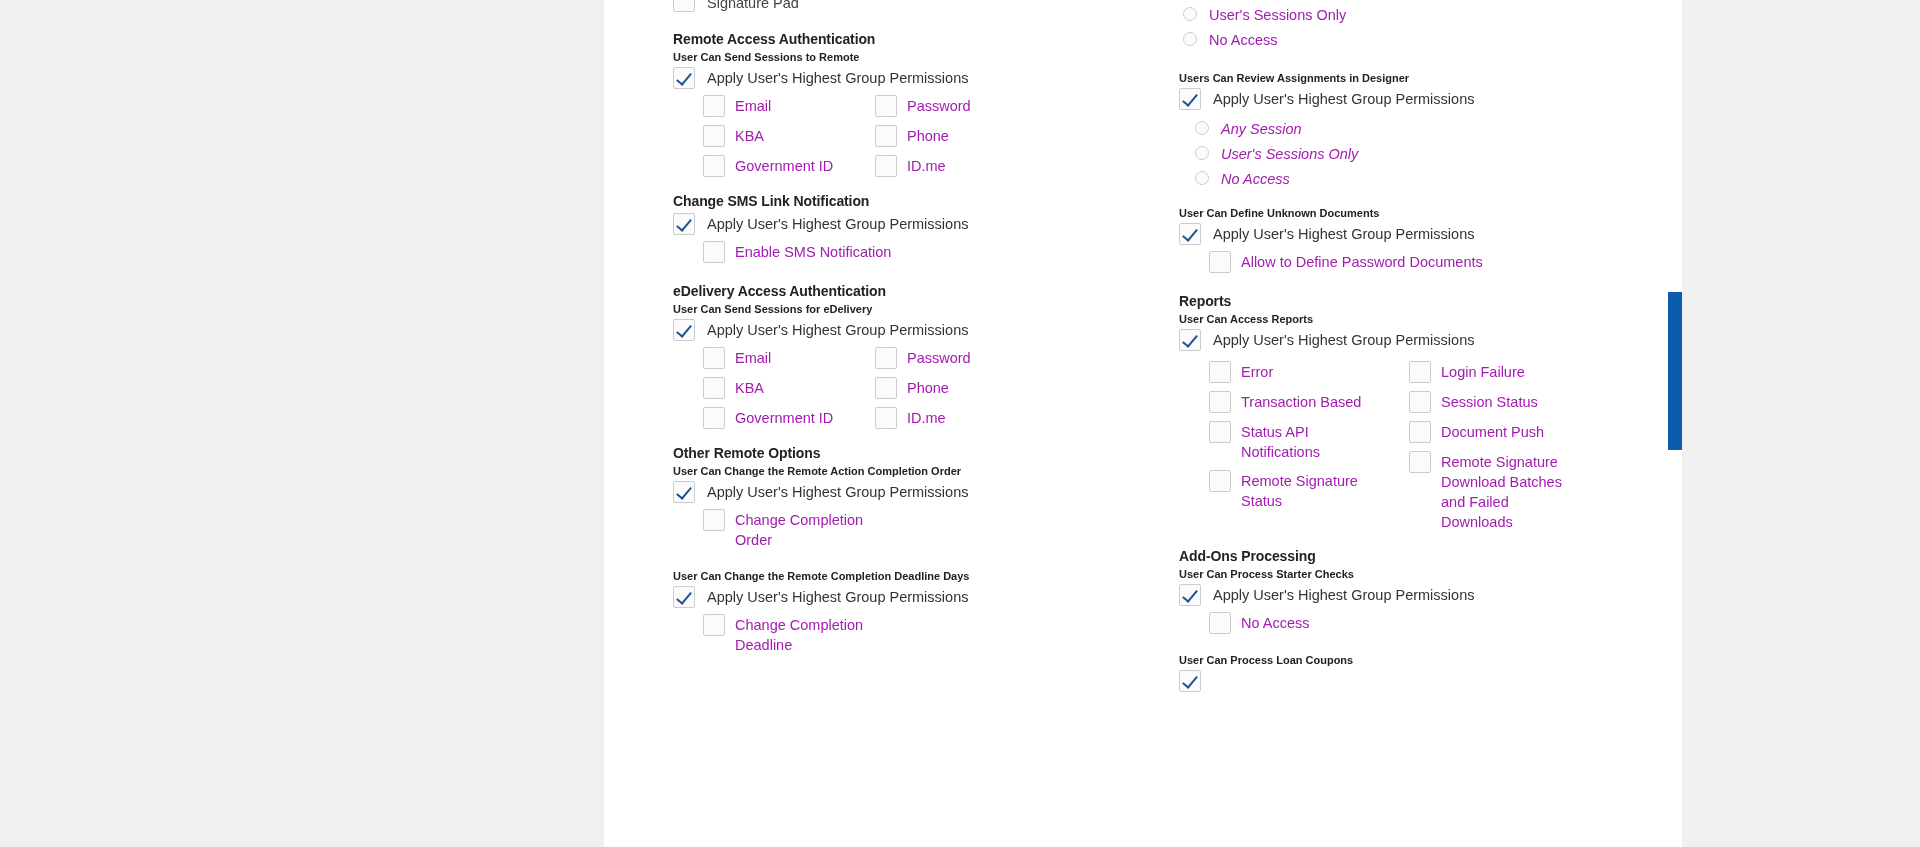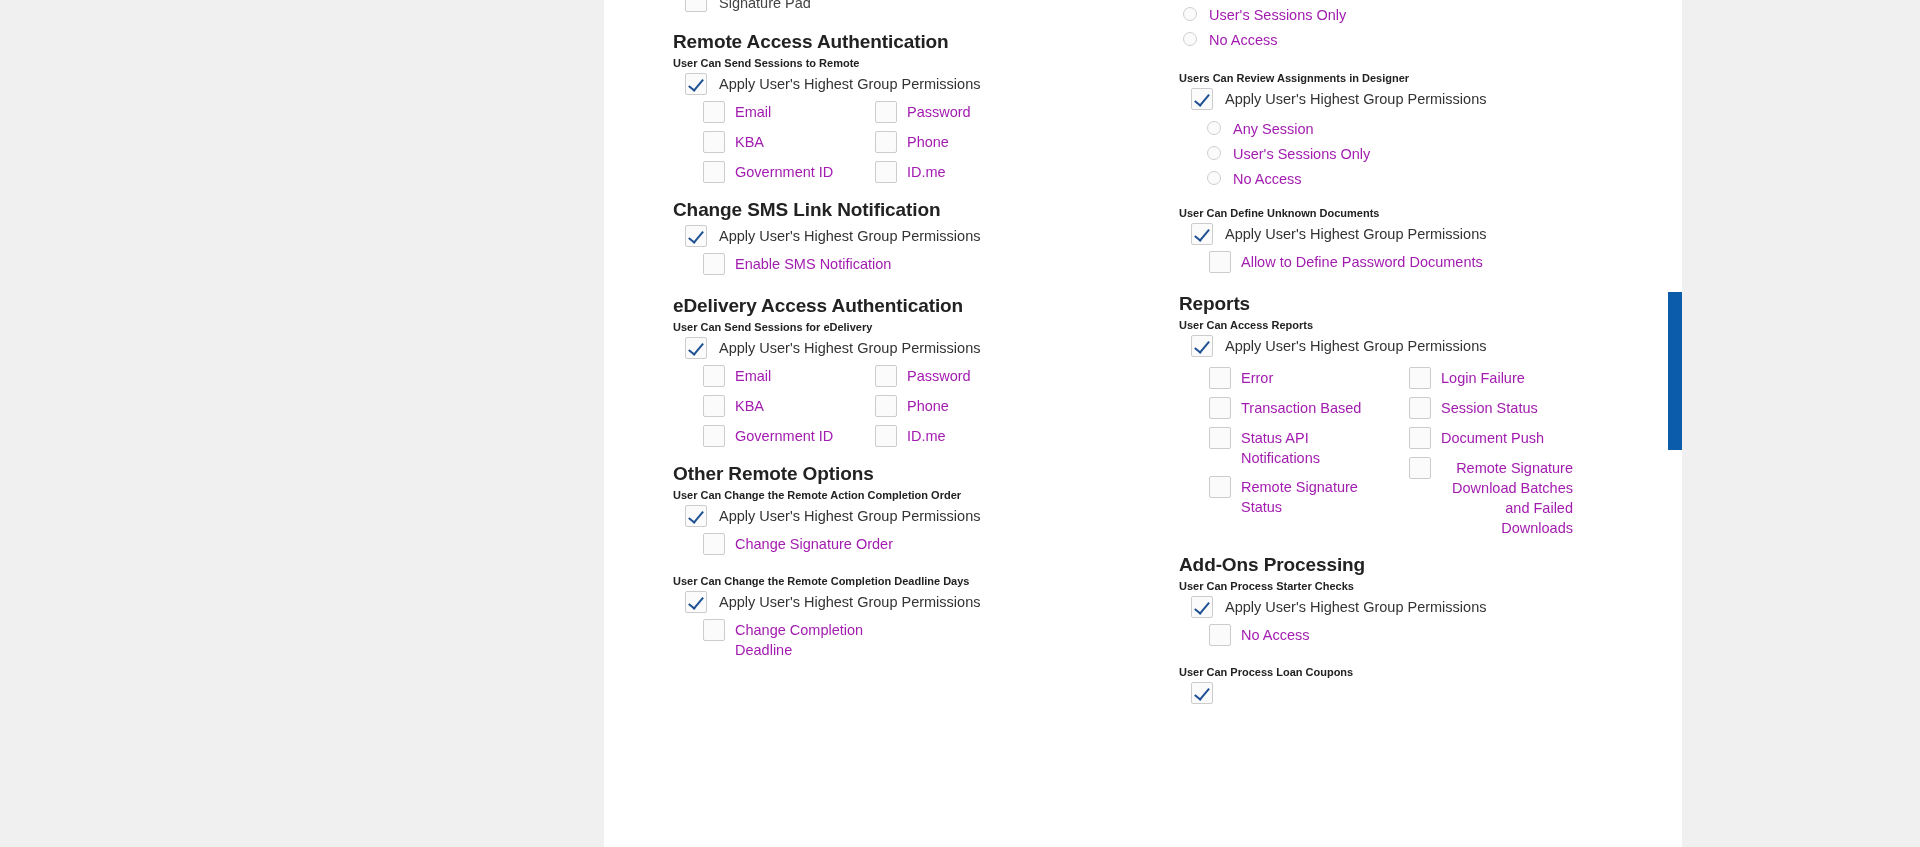--- a/index.html
+++ b/index.html
@@ -27,37 +27,36 @@
     overflow: hidden;
   }
   .col {
     position: absolute;
     top: 0;
   }
   .col-left  { left: 69px;  width: 480px; }
   .col-right { left: 575px; width: 470px; }
 
   .section-title {
-    font-size: 19px;
+    font-size: 14px;
     font-weight: bold;
     color: #222222;
     margin: 0 0 4px 0;
     letter-spacing: -0.1px;
   }
   .group-label {
     font-size: 11px;
     font-weight: bold;
     color: #222222;
     margin: 0 0 4px 0;
   }
   .row {
     display: flex;
     align-items: flex-start;
     margin-bottom: 2px;
-    margin-left: 12px;
   }
   .cb {
     width: 22px;
     height: 22px;
     min-width: 22px;
     border: 1px solid #cccccc;
     background: #fbfbfb;
     border-radius: 2px;
     box-sizing: border-box;
     position: relative;
@@ -265,21 +264,21 @@
         <div class="section-title">Other Remote Options</div>
         <div class="group-label">User Can Change the Remote Action Completion Order</div>
         <div class="row">
           <div class="cb checked"></div>
           <span class="lbl strong">Apply User's Highest Group Permissions</span>
         </div>
         <div class="sub-grid">
           <div class="sub-col wide">
             <div class="sub-row">
               <div class="cb"></div>
-              <span class="lbl dim">Change Signature Order</span>
+              <span class="lbl dim">Change Completion Order</span>
             </div>
           </div>
         </div>
       </div>
 
       <div class="spacer-12"></div>
 
       <div class="block">
         <div class="group-label">User Can Change the Remote Completion Deadline Days</div>
         <div class="row">
@@ -311,21 +310,21 @@
       </div>
 
       <div class="spacer-20"></div>
 
       <div class="block">
         <div class="group-label">Users Can Review Assignments in Designer</div>
         <div class="row">
           <div class="cb checked"></div>
           <span class="lbl strong">Apply User's Highest Group Permissions</span>
         </div>
-        <div style="margin-left:12px;margin-top:8px;">
+        <div style="margin-left:12px;margin-top:8px;font-style:italic;">
           <div class="row">
             <div class="radio"></div>
             <span class="lbl dim">Any Session</span>
           </div>
           <div class="row" style="margin-top:4px;">
             <div class="radio"></div>
             <span class="lbl dim">User's Sessions Only</span>
           </div>
           <div class="row" style="margin-top:4px;">
             <div class="radio"></div>
@@ -373,21 +372,21 @@
             </div>
             <div class="sub-row">
               <div class="cb"></div>
               <span class="lbl dim" style="max-width:120px;display:inline-block;">Status API Notifications</span>
             </div>
             <div class="sub-row">
               <div class="cb"></div>
               <span class="lbl dim" style="max-width:120px;display:inline-block;">Remote Signature Status</span>
             </div>
           </div>
-          <div class="sub-col" style="width:200px;text-align:right;">
+          <div class="sub-col" style="width:200px;">
             <div class="sub-row">
               <div class="cb"></div>
               <span class="lbl dim">Login Failure</span>
             </div>
             <div class="sub-row">
               <div class="cb"></div>
               <span class="lbl dim">Session Status</span>
             </div>
             <div class="sub-row">
               <div class="cb"></div>

